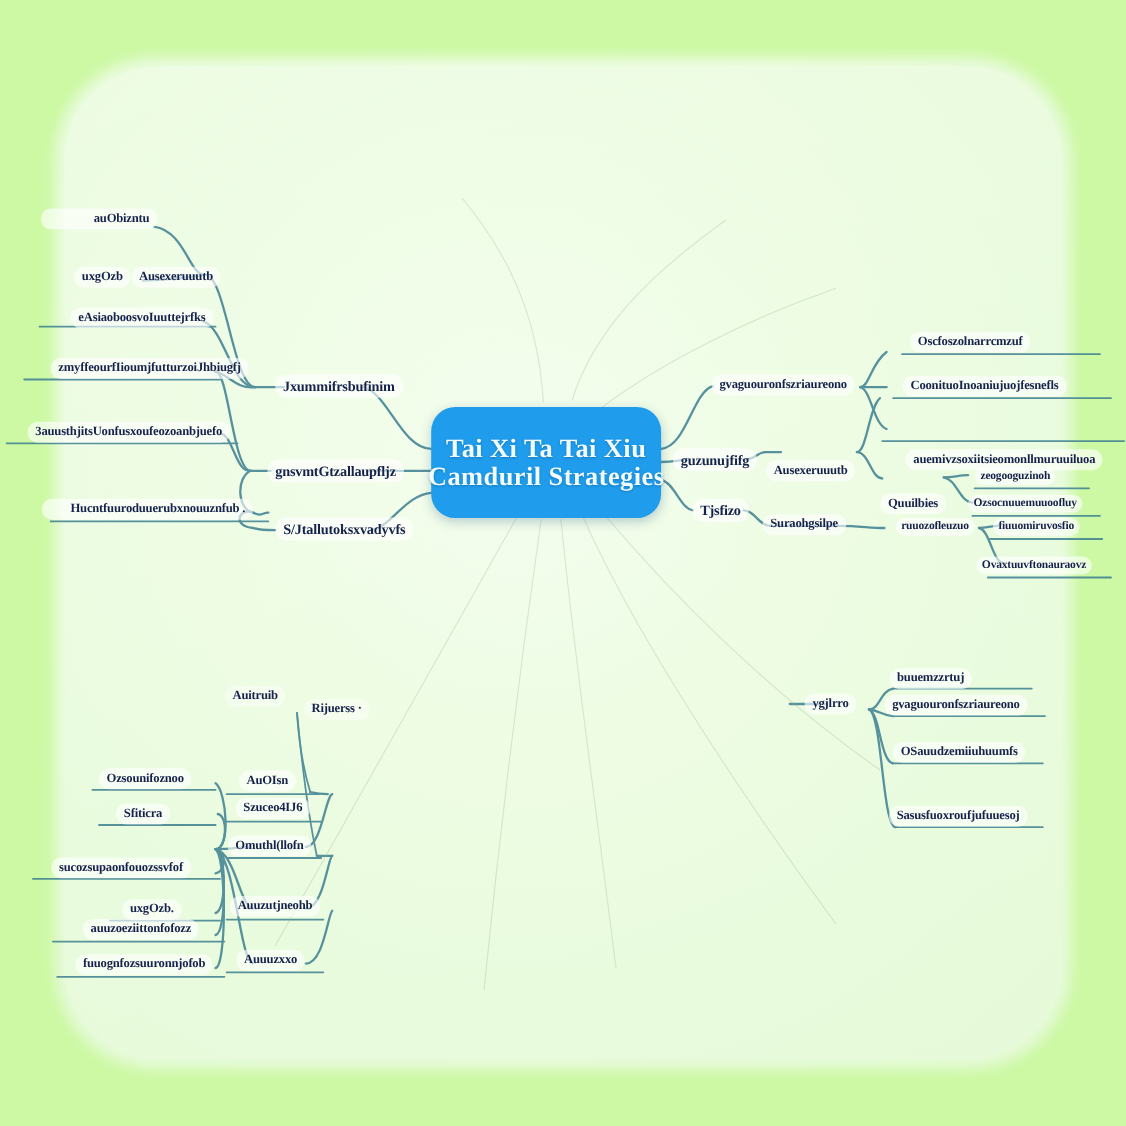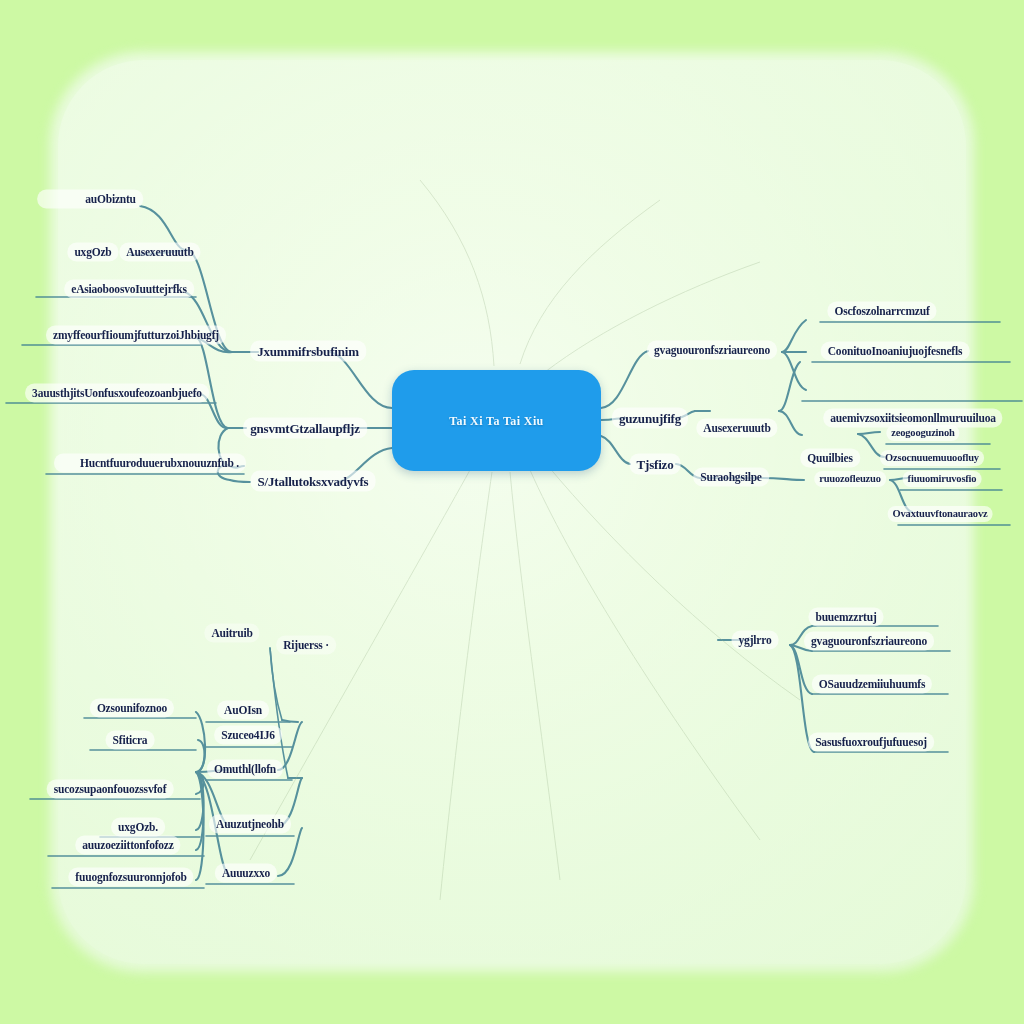--- a/index.html
+++ b/index.html
@@ -46,21 +46,21 @@
   .node.xs{font-size:10.5px;line-height:12px;padding:2px 5px;}
   .node.lt{background:rgba(255,255,255,.40);}
 
   #center{
     position:absolute;left:392px;top:370px;width:209px;height:101px;
     background:#1f9ceb;border-radius:22px;
     box-shadow:0 3px 10px rgba(40,90,130,.28);
     display:flex;flex-direction:column;align-items:center;justify-content:center;
   }
   #center .line{
-    color:#f2fbff;font-weight:700;font-size:12px;line-height:26px;
+    color:#f2fbff;font-weight:700;font-size:24px;line-height:26px;
     letter-spacing:.4px;white-space:nowrap;
     text-shadow:0 1px 2px rgba(0,60,110,.35);
   }
 </style>
 </head>
 <body>
 
 <div id="stage">
   <div id="panel"></div>
   <div id="panelsharp"></div>
@@ -168,33 +168,34 @@
       <path d="M530 470 C 570 560, 650 690, 760 840"></path>
       <path d="M548 466 C 610 540, 700 630, 800 700"></path>
       <path d="M494 366 C 490 300, 470 240, 420 180"></path>
       <path d="M520 364 C 540 300, 590 250, 660 200"></path>
       <path d="M545 372 C 600 330, 680 290, 760 262"></path>
     </g>
   </svg>
 
   <div id="center">
     <div class="line">Tai Xi Ta Tai Xiu</div>
+    <div class="line">Camduril Strategies</div>
   </div>
 
   <div class="node" style="left:308px;top:351px;">Jxummifrsbufinim</div>
   <div class="node" style="left:305px;top:428px;">gnsvmtGtzallaupfljz</div>
   <div class="node" style="left:313px;top:481px;">S/Jtallutoksxvadyvfs</div>
 
   <div class="node sm" style="left:90px;top:199px;padding-left:48px;">auObizntu</div>
   <div class="node sm" style="left:93px;top:252px;">uxgOzb</div>
   <div class="node sm" style="left:160px;top:252px;">Ausexeruuutb</div>
   <div class="node sm" style="left:129px;top:289px;">eAsiaoboosvoIuuttejrfks</div>
   <div class="node sm" style="left:136px;top:335px;">zmyffeourfIioumjfutturzoiJhbiugfj</div>
   <div class="node sm" style="left:117px;top:393px;">3auusthjitsUonfusxoufeozoanbjuefo</div>
-  <div class="node sm" style="left:150px;top:463px;padding-left:26px;">Hucntfuuroduuerubxnouuznfub .</div>
+  <div class="node sm" style="left:134px;top:463px;padding-left:26px;">Hucntfuuroduuerubxnouuznfub .</div>
 
   <div class="node sm" style="left:712px;top:350px;">gvaguouronfszriaureono</div>
   <div class="node" style="left:650px;top:418px;">guzunujfifg</div>
   <div class="node sm" style="left:737px;top:428px;">Ausexeruuutb</div>
   <div class="node" style="left:655px;top:464px;">Tjsfizo</div>
   <div class="node sm" style="left:731px;top:477px;">Suraohgsilpe</div>
   <div class="node sm" style="left:830px;top:458px;font-family:Liberation Serif, serif;">Quuilbies</div>
   <div class="node xs" style="left:850px;top:479px;">ruuozofleuzuo</div>
 
   <div class="node sm" style="left:882px;top:311px;">Oscfoszolnarrcmzuf</div>

